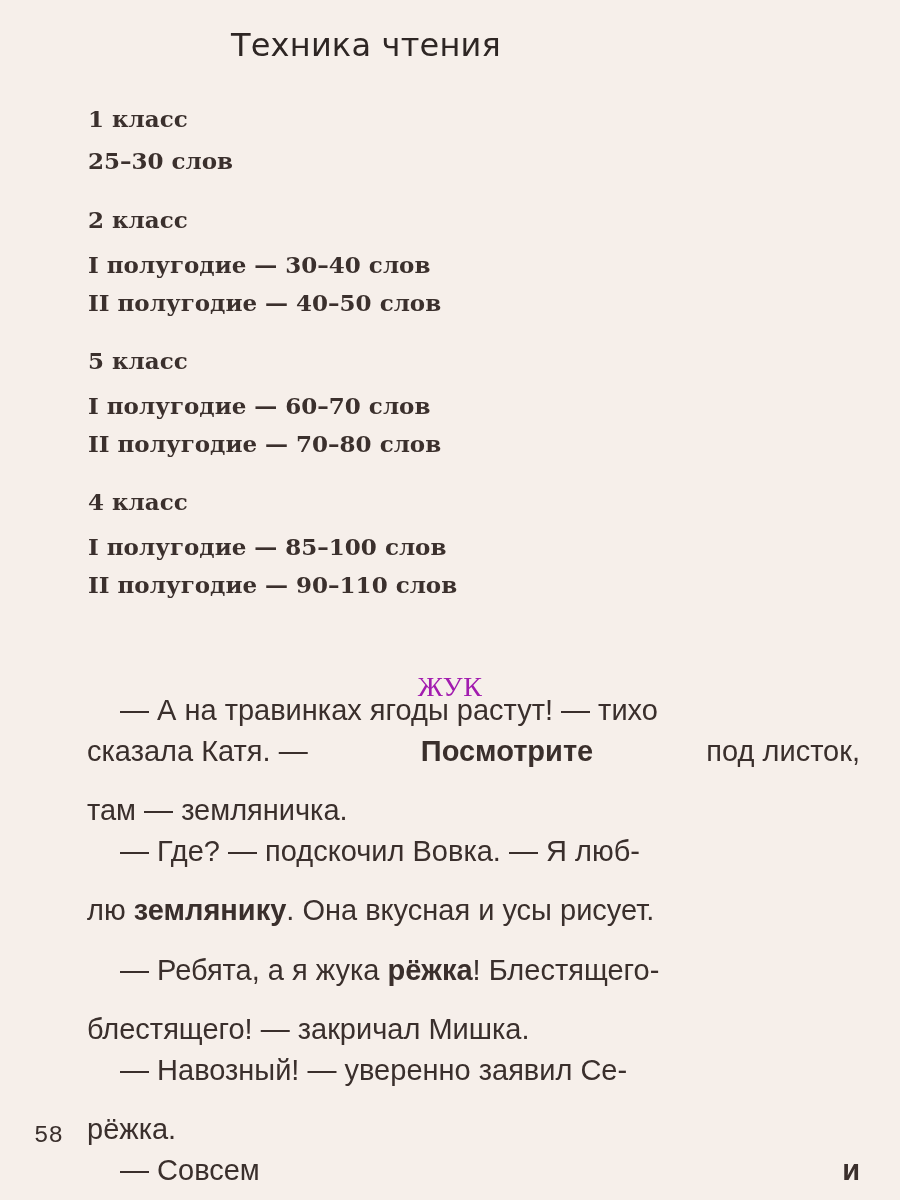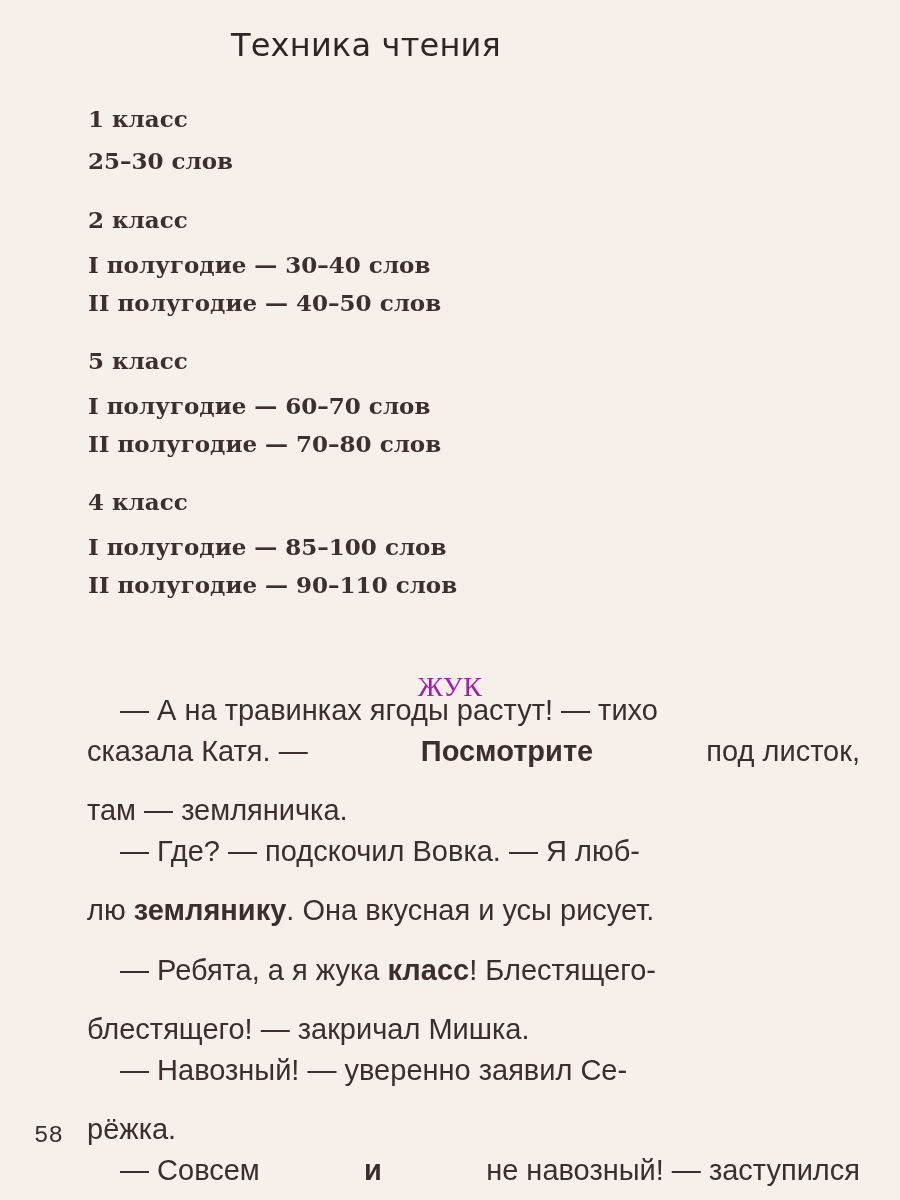--- a/index.html
+++ b/index.html
@@ -77,35 +77,34 @@
     <div class="sline last">
       <span>там — земляничка.</span>
     </div>
     <div class="sline" style="padding-left:33px">
       <span>— Где? — подскочил Вовка. — Я люб-</span>
     </div>
     <div class="sline last">
       <span>лю</span>&nbsp;<b>землянику</b><span>. Она вкусная и усы рисует.</span>
     </div>
     <div class="sline last" style="padding-left:33px">
-      <span>— Ребята, а я жука</span>&nbsp;<b>класс</b><span>! Блестящего-</span>
+      <span>— Ребята, а я жука</span>&nbsp;<b>рёжка</b><span>! Блестящего-</span>
     </div>
     <div class="sline last">
       <span>блестящего! — закричал Мишка.</span>
     </div>
     <div class="sline" style="padding-left:33px">
       <span>— Навозный! — уверенно заявил Се-</span>
     </div>
     <div class="sline last">
       <span>рёжка.</span>
     </div>
     <div class="sline" style="padding-left:33px">
       <span>— Совсем</span>
       <b>и</b>
-      <span>не навозный! — заступился</span>
     </div>
     <div class="sline last">
       <span>за жука Миша.</span>
     </div>
   </div>
 
   <div class="page-num">58</div>
 </div>
 
 </body></html>

